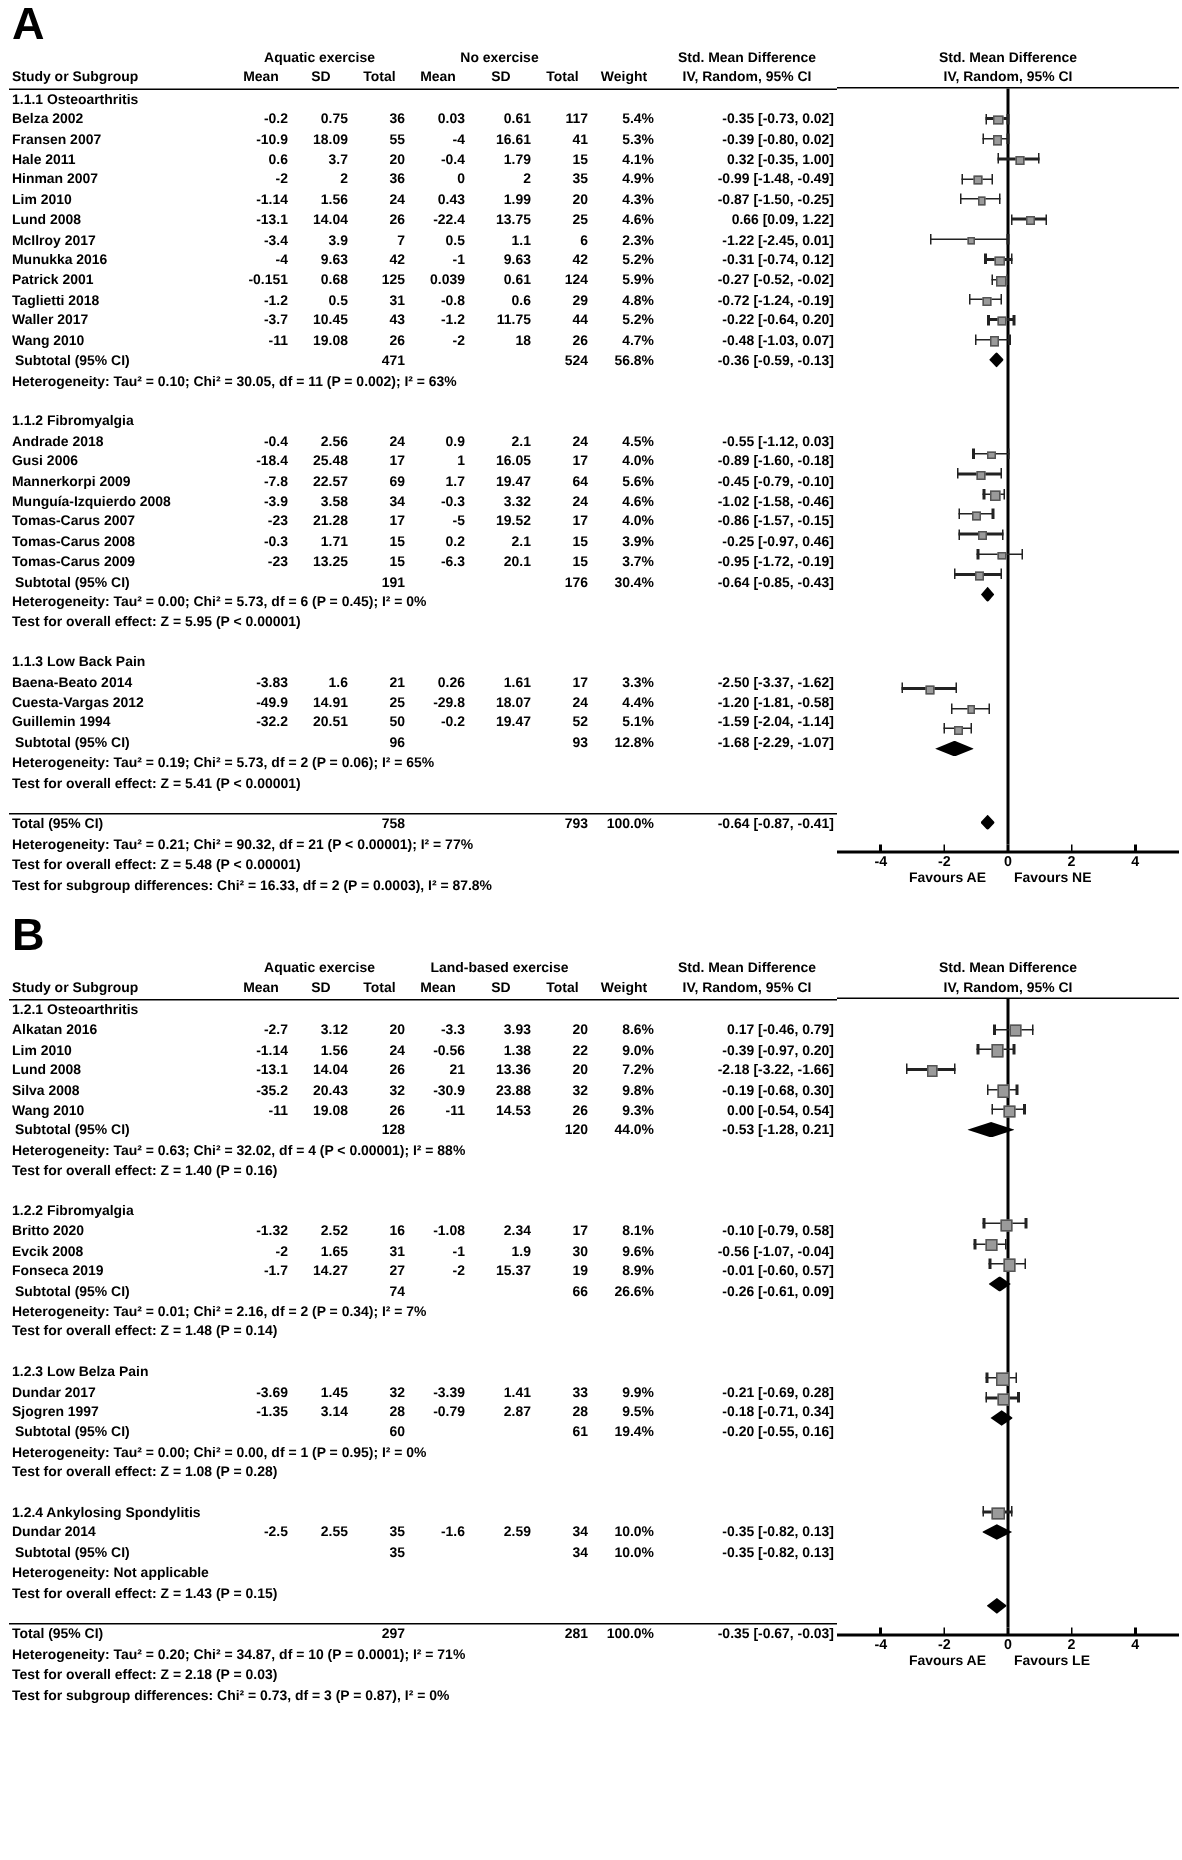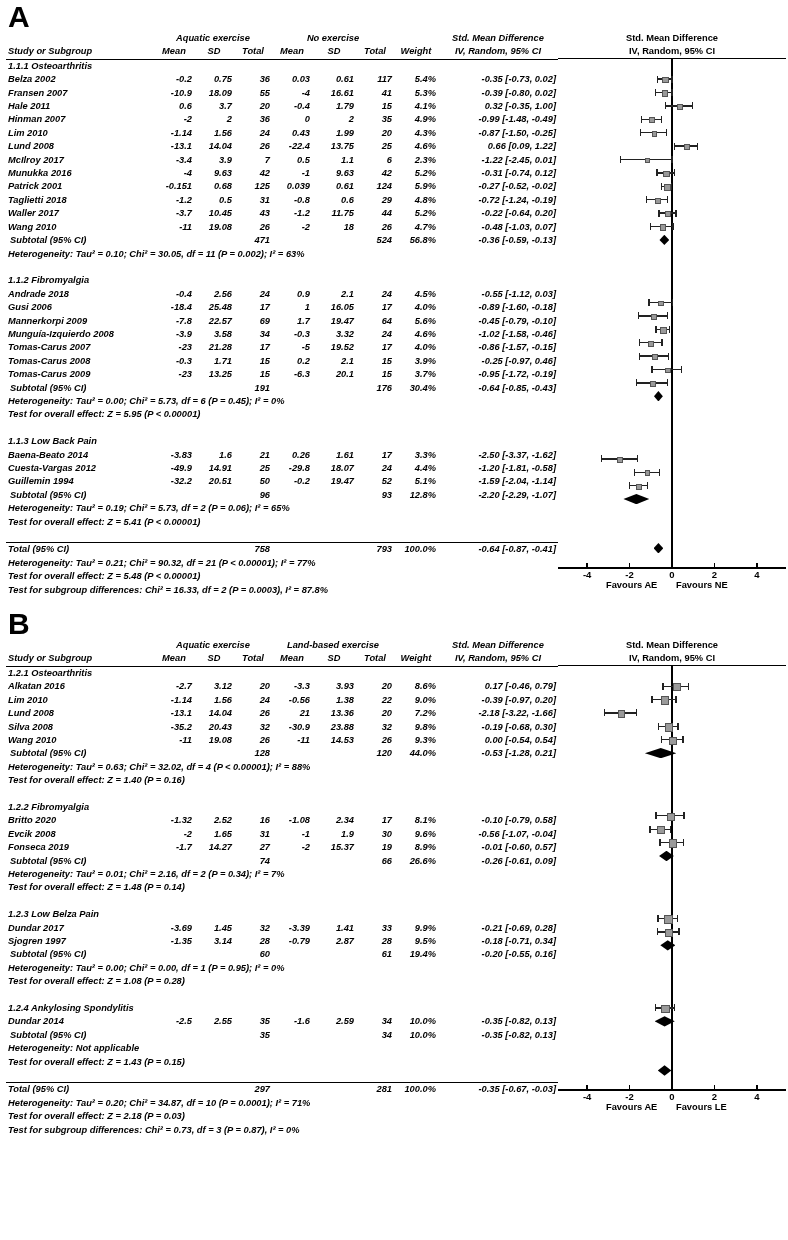--- a/index.html
+++ b/index.html
@@ -21,21 +21,20 @@
     position:relative;
     display:flex;
     align-items:flex-start;
   }
   table.ftab{
     border-collapse:collapse;
     font-size:9.3px;
     font-weight:bold;
     table-layout:fixed;
     margin-left:6px;
-    font-style:italic;
   }
   table.ftab td,table.ftab th{
     padding:0 2px;
     height:13.4px;
     line-height:13.4px;
     white-space:nowrap;
     font-weight:bold;
     vertical-align:bottom;
   }
   col.c-study{width:148px;}
@@ -421,21 +420,21 @@
             </tr>
             <tr class="subtot">
               <td class="left lbl">Subtotal (95% CI)</td>
               <td></td>
               <td></td>
               <td class="num">96</td>
               <td></td>
               <td></td>
               <td class="num">93</td>
               <td class="num">12.8%</td>
-              <td class="ci">-2.20 [-2.29, -1.07]</td>
+              <td class="ci">-1.68 [-2.29, -1.07]</td>
             </tr>
             <tr class="note">
               <td colspan="9">Heterogeneity: Tau² = 0.19; Chi² = 5.73, df = 2 (P = 0.06); I² = 65%</td>
             </tr>
             <tr class="note">
               <td colspan="9">Test for overall effect: Z = 5.41 (P &lt; 0.00001)</td>
             </tr>
             <tr class="spacer">
               <td colspan="9">&nbsp;</td>
             </tr>

